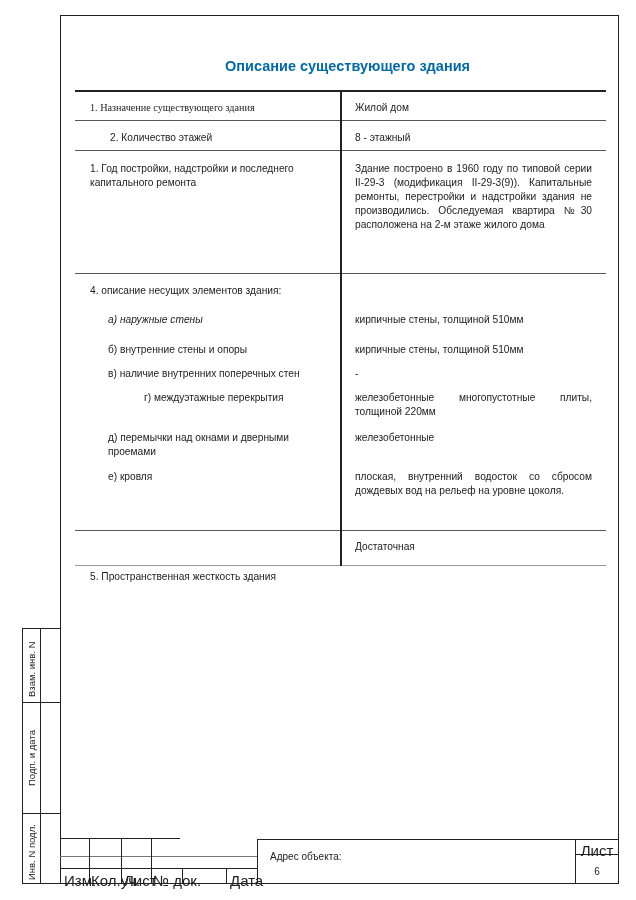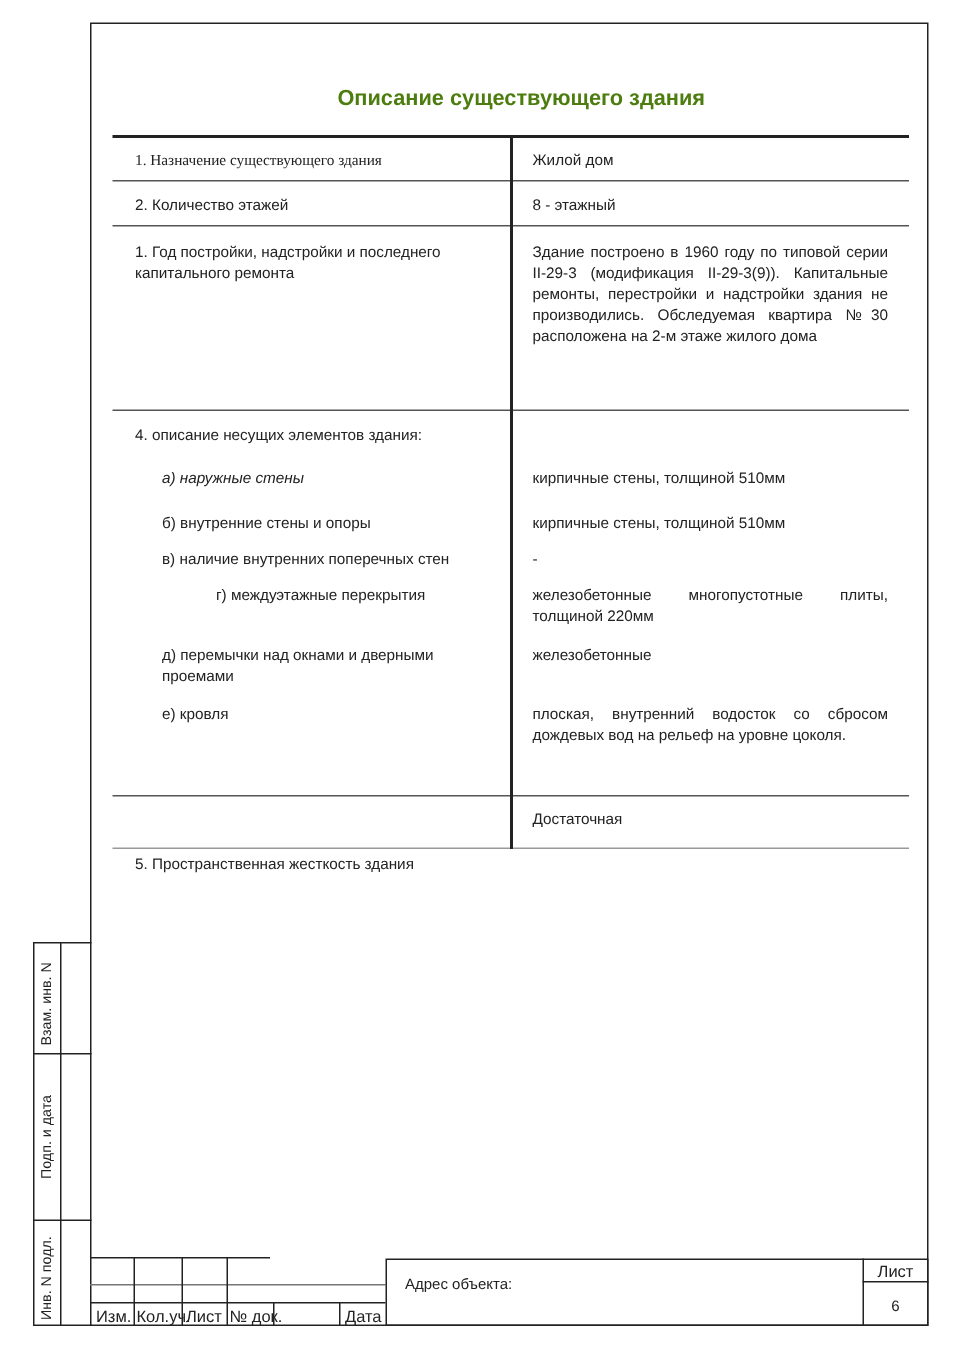--- a/index.html
+++ b/index.html
@@ -1,35 +1,35 @@
 <!DOCTYPE html>
 <html><head>
 <meta charset="utf-8">
 <style>
   html, body { margin: 0; padding: 0; background: #ffffff; }
   body { width: 636px; height: 900px; position: relative; overflow: hidden;
          font-family: "Liberation Sans", sans-serif; color: #1a1a1a; }
   .abs { position: absolute; }
   .frame { left: 60px; top: 15px; width: 559px; height: 869px; border: 1.5px solid #222; box-sizing: border-box; }
-  .title { left: 60px; top: 58px; width: 575px; text-align: center; font-size: 14.5px; font-weight: bold; color: #4d7c0f; }
+  .title { left: 60px; top: 58px; width: 575px; text-align: center; font-size: 14.5px; font-weight: bold; color: #0369a1; }
   .hline { position: absolute; left: 75px; width: 531px; height: 0; border-top: 1px solid #555; }
   .hline.thick { border-top: 2px solid #222; }
   .vline { position: absolute; left: 340px; top: 90px; width: 0; height: 476px; border-left: 2px solid #222; }
   .cell { position: absolute; font-size: 10.2px; line-height: 14px; color: #222; }
   .left { left: 90px; width: 245px; }
   .sub { left: 108px; width: 228px; }
   .right { left: 355px; width: 237px; text-align: justify; text-align-last: left; }
   
   .side-col { position: absolute; border: 1.2px solid #222; box-sizing: border-box; }
   .vtext { position: absolute; font-size: 9.5px; color: #222; white-space: nowrap;
            transform: rotate(-90deg); transform-origin: left top; }
   
   .stamp-line { position: absolute; border-top: 1px solid #222; height: 0; }
   .stamp-vline { position: absolute; border-left: 1px solid #222; width: 0; }
-  .stamp-lbl { position: absolute; font-size: 11px; color: #222; white-space: nowrap; }
+  .stamp-lbl { position: absolute; font-size: 15px; color: #222; white-space: nowrap; }
 </style>
 </head>
 <body>
 
 <div class="abs frame"></div>
 
 <div class="abs title">Описание существующего здания</div>
 
 <div>
   <div class="hline thick" style="top:90px;"></div>
@@ -39,21 +39,21 @@
   <div class="hline" style="top:530px;"></div>
   <div class="hline" style="top:565px; border-top-color:#999;"></div>
   <div class="vline"></div>
 
   <div>
     <div class="cell left" style="top:101px;font-family:Liberation Serif, serif;">1. Назначение существующего здания</div>
     <div class="cell right" style="top:101px;">Жилой дом</div>
   </div>
 
   <div>
-    <div class="cell left" style="top:131px;">2. Количество этажей</div>
+    <div class="cell left" style="top:131px;margin-left:20px;">2. Количество этажей</div>
     <div class="cell right" style="top:131px;">8 - этажный</div>
   </div>
 
   <div>
     <div class="cell left" style="top:162px; width:240px;">1. Год постройки, надстройки и последнего капитального ремонта</div>
     <div class="cell right" style="top:162px;">Здание построено в 1960 году по типовой серии II-29-3 (модификация II-29-3(9)). Капитальные ремонты, перестройки и надстройки здания не производились. Обследуемая квартира №30 расположена на 2-м этаже жилого дома</div>
   </div>
 
   <div>
     <div class="cell left" style="top:284px;">4. описание несущих элементов здания:</div>

